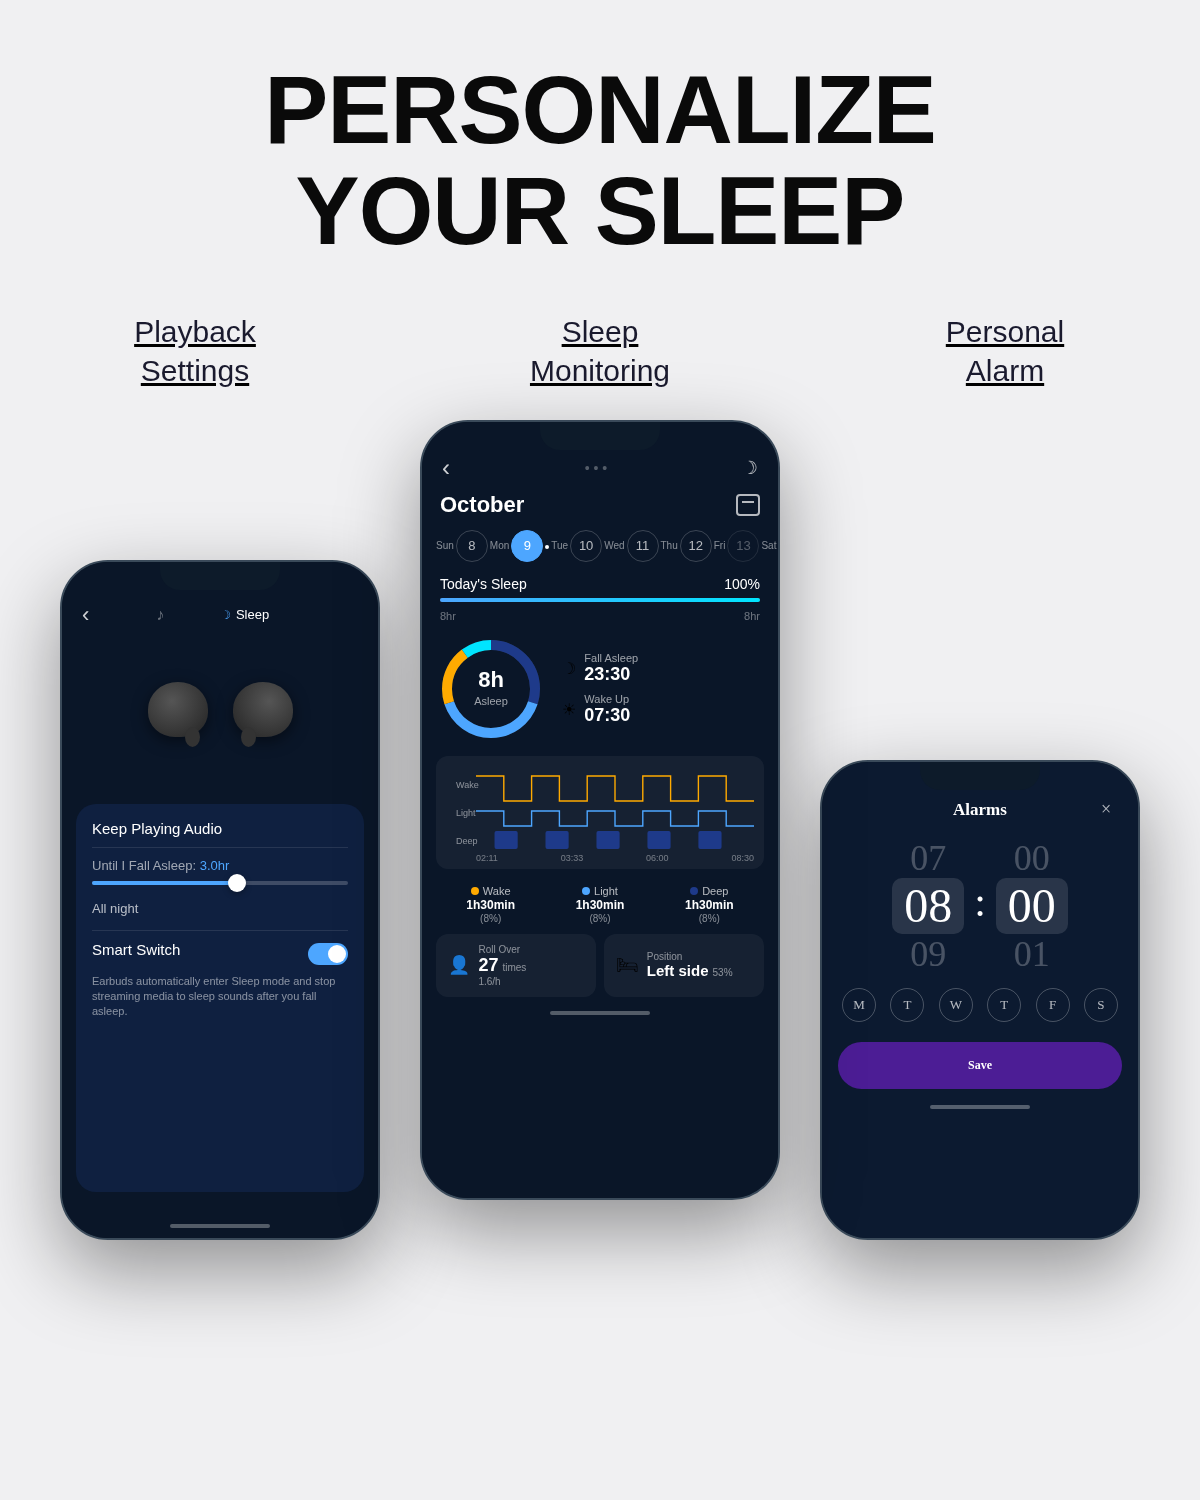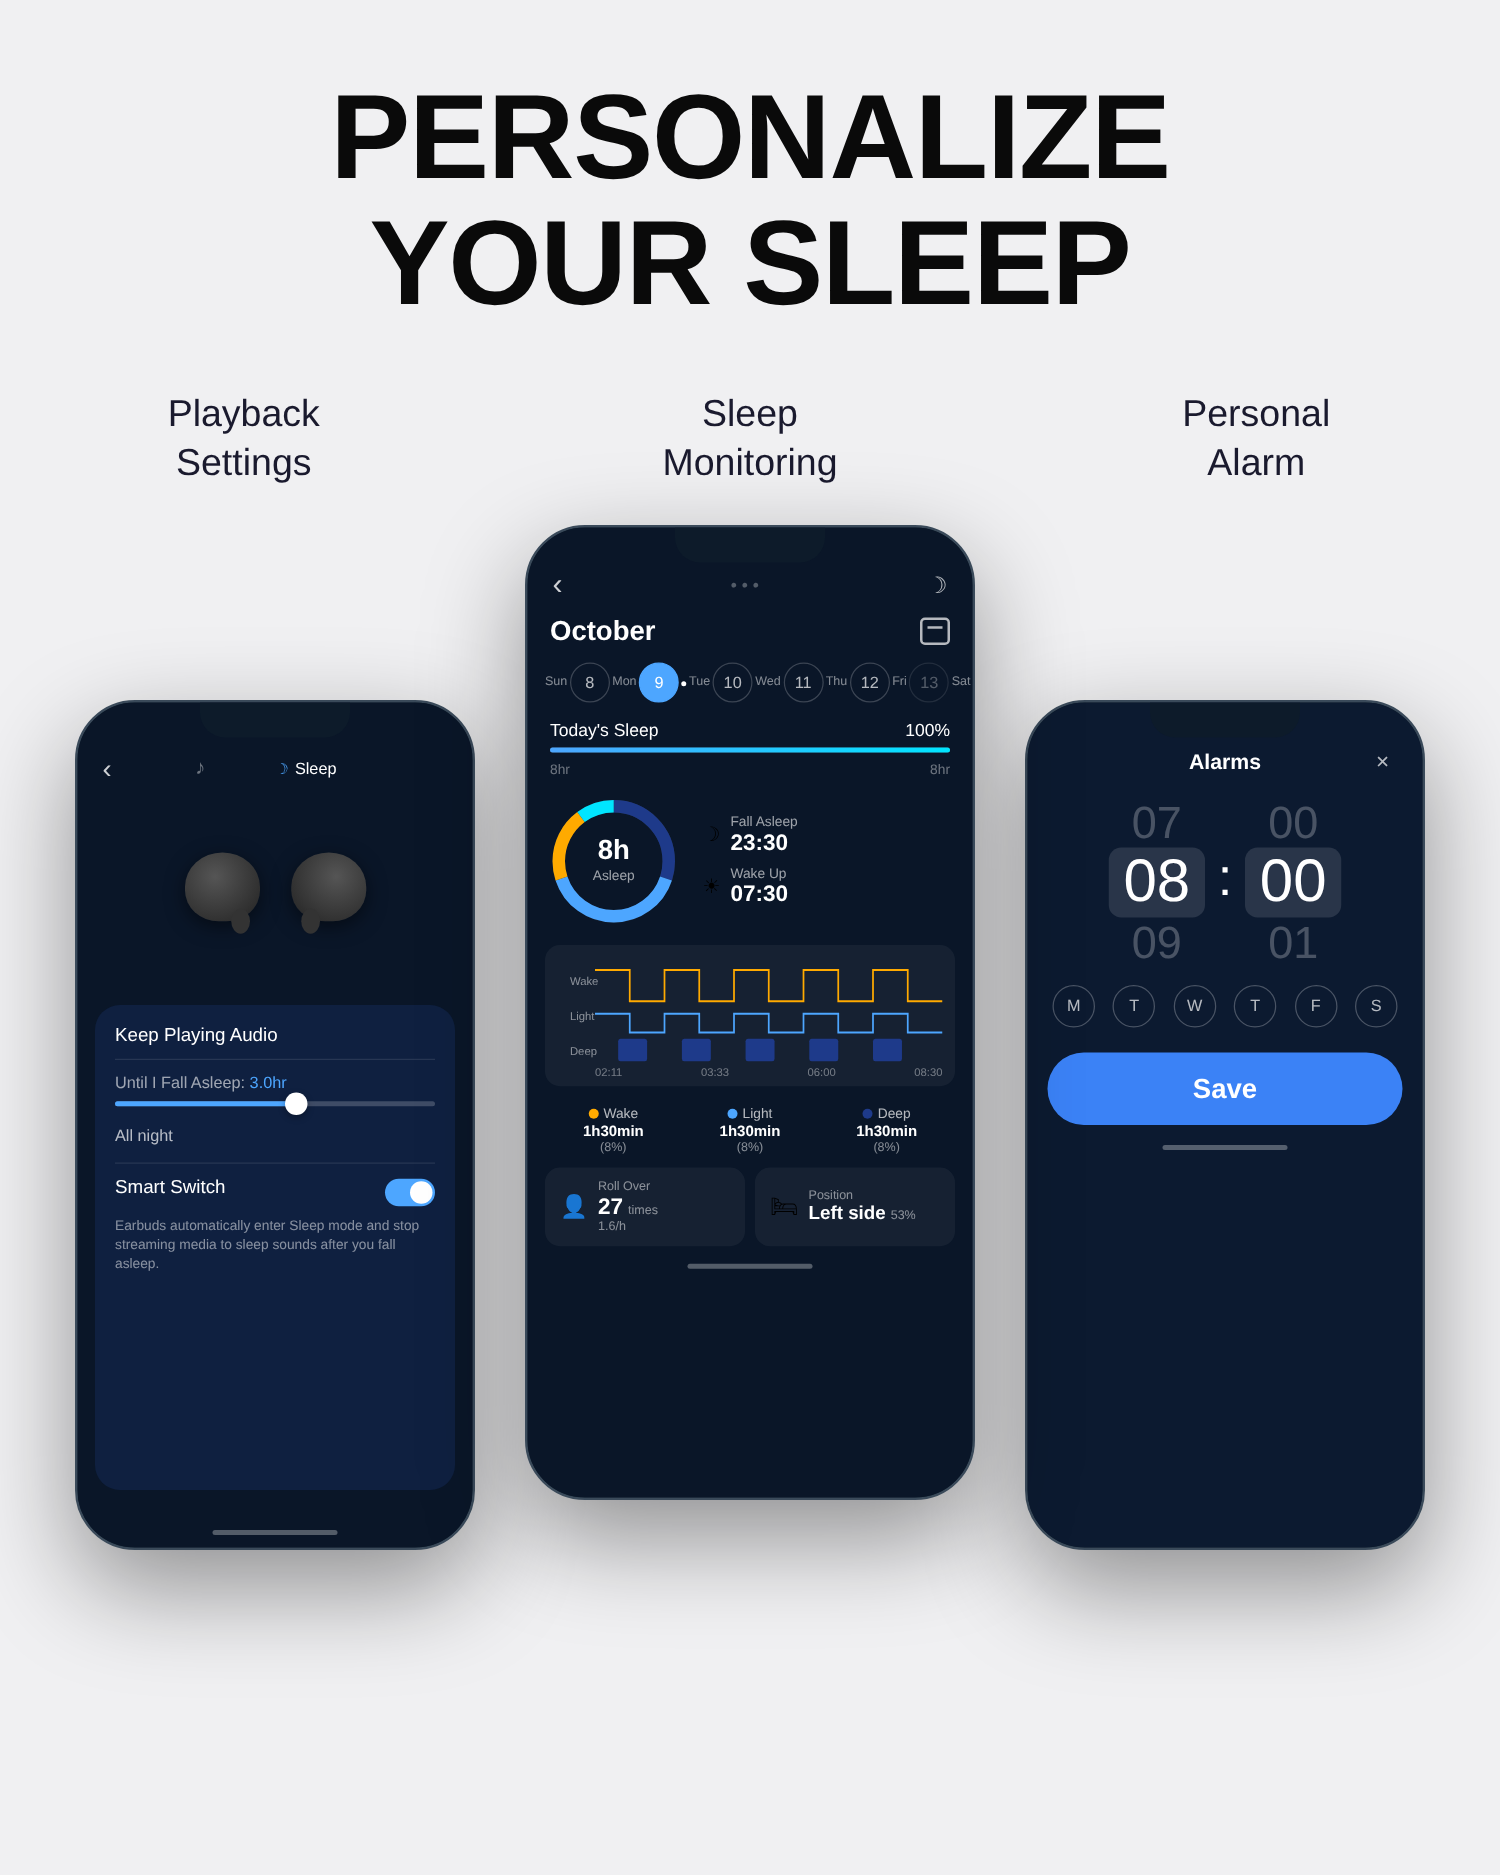--- a/index.html
+++ b/index.html
@@ -23,20 +23,21 @@
       line-height: 1.05;
       letter-spacing: -1px;
     }
 
     .subtitle-row {
       display: flex;
       justify-content: flex-start;
       gap: 15px;
       margin-top: 50px;
       width: 100%;
+      text-decoration: underline;
     }
 
     .subtitle-item {
       flex: 1;
       text-align: center;
       font-size: 30px;
       color: #1a1a2e;
       line-height: 1.3;
       font-weight: 400;
     }
@@ -75,25 +76,26 @@
       height: 780px;
       bottom: 120px;
       left: 50%;
       transform: translateX(-50%);
       border: 2px solid #3a4a5a;
       z-index: 3;
     }
 
     .phone-right {
       width: 320px;
-      height: 680px;
+      height: 480px;
       bottom: 80px;
       right: 60px;
       border: 2px solid #3a4a5a;
       z-index: 2;
+      font-family: Liberation Serif, serif;
     }
 
     
     .phone-notch {
       width: 120px;
       height: 28px;
       background: #0d1b2a;
       border-radius: 0 0 20px 20px;
       margin: 0 auto;
       position: absolute;
@@ -697,26 +699,26 @@
       background: #1a2d4a;
       border-radius: 10px;
       padding: 12px;
       color: rgba(255,255,255,0.7);
       font-size: 14px;
       text-align: center;
     }
 
     .save-btn {
       margin: 12px 16px 8px;
-      background: #3b82f6;
+      background: #4c1d95;
       border-radius: 30px;
       padding: 16px;
       text-align: center;
       color: white;
-      font-size: 22px;
+      font-size: 12px;
       font-weight: 600;
     }
 
   </style>
 </head>
 <body>
 
 <h1 class="hero-title">
   <span>PERSONALIZE</span><br>
   <span>YOUR SLEEP</span>

